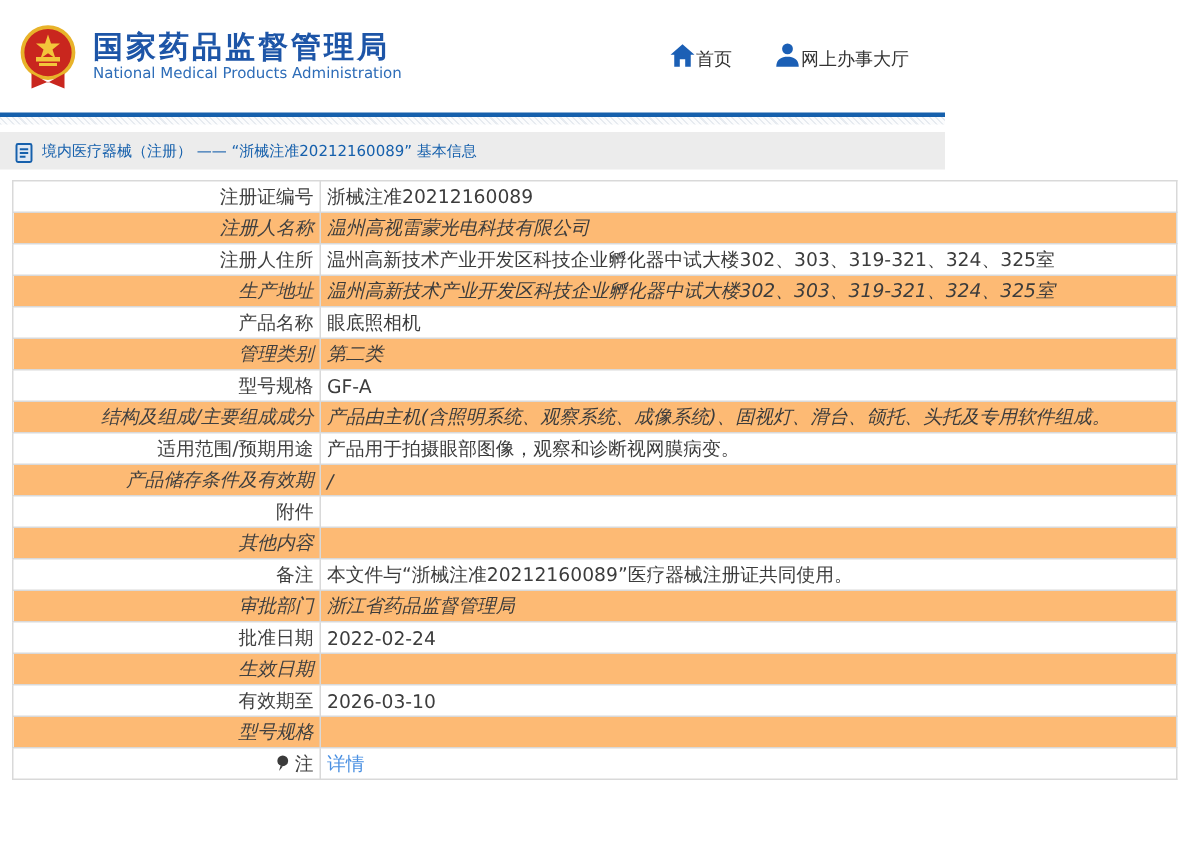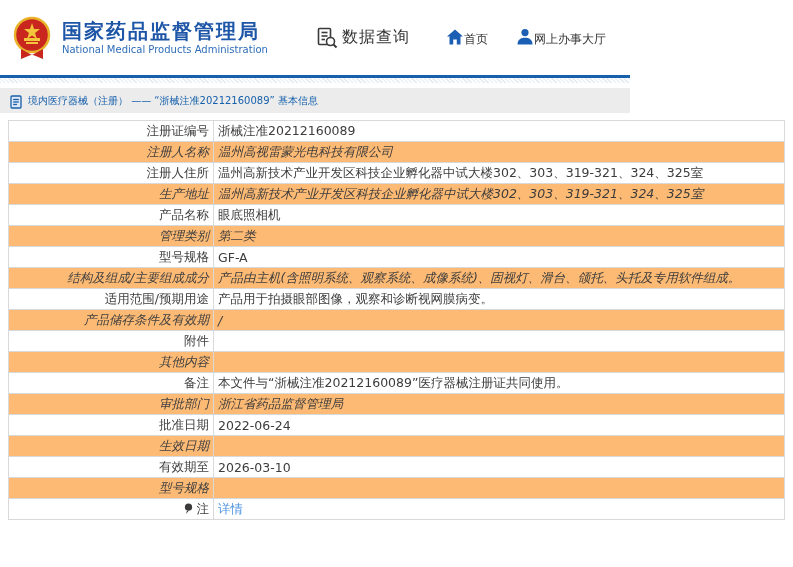--- a/index.html
+++ b/index.html
@@ -81,33 +81,20 @@
           <rect x="14" y="26" width="12" height="2" fill="#f3c53a"></rect>
           <path d="M9 33 L20 39 L31 33 L31 43 L20 38.5 L9 43 Z" fill="#c9261e"></path>
         </svg>
       </span>
       <span class="brand-text">
         <span class="brand-cn" style="display:block">国家药品监督管理局</span>
         <span class="brand-en" style="display:block">National Medical Products Administration</span>
       </span>
     </div>
 
-    <div class="dq-section">
-      <span class="dq-icon">
-        <svg width="22" height="22" viewBox="0 0 22 22" fill="none" stroke="#3a3a3a" stroke-width="1.6">
-          <rect x="2.5" y="1.5" width="12" height="16" rx="1"></rect>
-          <line x1="5.5" y1="5.5" x2="11.5" y2="5.5"></line>
-          <line x1="5.5" y1="9" x2="11.5" y2="9"></line>
-          <line x1="5.5" y1="12.5" x2="9" y2="12.5"></line>
-          <circle cx="14.5" cy="14.5" r="4" fill="#fff"></circle>
-          <line x1="17.5" y1="17.5" x2="20.5" y2="20.5" stroke-width="2"></line>
-        </svg>
-      </span>
-      <span class="dq-label">数据查询</span>
-    </div>
 
     <nav class="top-nav">
       <div class="nav-item">
         <span class="nav-icon">
           <svg width="18" height="18" viewBox="0 0 18 18">
             <path d="M9 1.5 L17 8.5 L14.5 8.5 L14.5 16.5 L10.8 16.5 L10.8 11.5 L7.2 11.5 L7.2 16.5 L3.5 16.5 L3.5 8.5 L1 8.5 Z" fill="#1b5fb5"></path>
           </svg>
         </span>
         <span class="nav-label">首页</span>
       </div>
@@ -191,21 +178,21 @@
         <tr class="odd">
           <td class="label-cell">备注</td>
           <td class="value-cell">本文件与“浙械注准20212160089”医疗器械注册证共同使用。</td>
         </tr>
         <tr class="even">
           <td class="label-cell">审批部门</td>
           <td class="value-cell">浙江省药品监督管理局</td>
         </tr>
         <tr class="odd">
           <td class="label-cell">批准日期</td>
-          <td class="value-cell">2022-06-24</td>
+          <td class="value-cell">2022-02-24</td>
         </tr>
         <tr class="even">
           <td class="label-cell">生效日期</td>
           <td class="value-cell"></td>
         </tr>
         <tr class="odd">
           <td class="label-cell">有效期至</td>
           <td class="value-cell">2026-03-10</td>
         </tr>
         <tr class="even">

